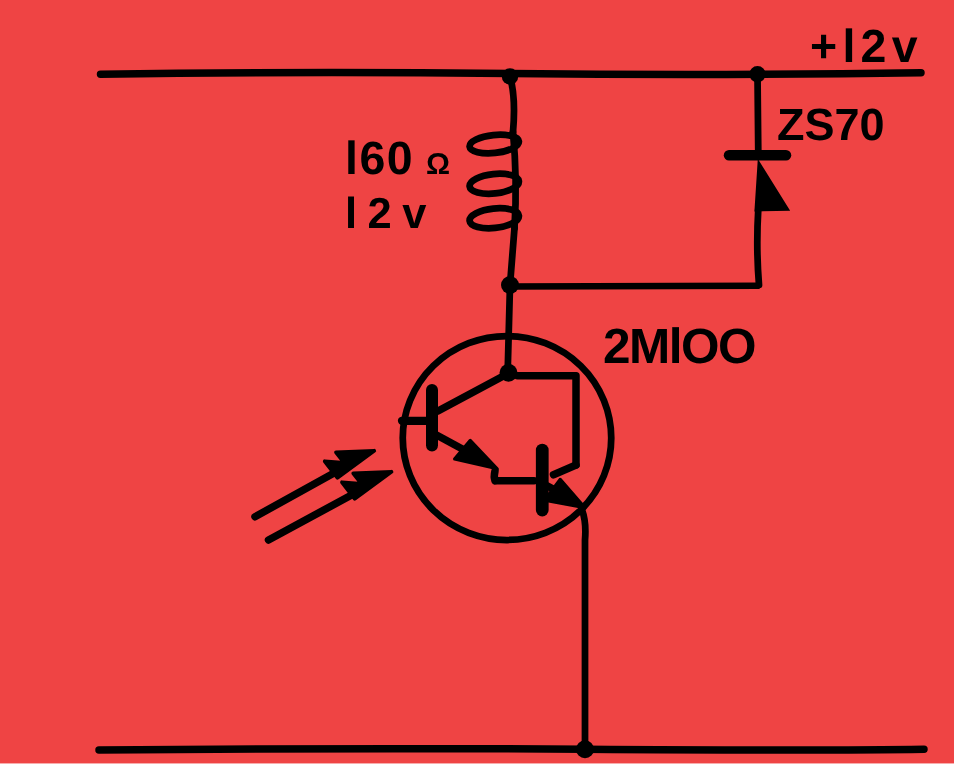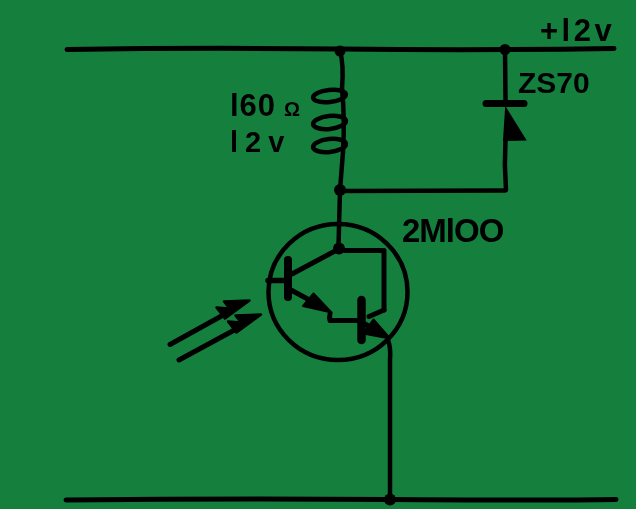--- a/index.html
+++ b/index.html
@@ -1,16 +1,16 @@
 <!DOCTYPE html>
 <html><head>
 <meta charset="utf-8">
 <style>
   html,body{margin:0;padding:0;background:#fff;}
-  .page{position:relative;width:636px;height:509px;background:#15803d;overflow:hidden;}
+  .page{position:relative;width:636px;height:509px;background:#ef4444;overflow:hidden;}
   svg{position:absolute;left:0;top:0;}
   text{font-family:"Liberation Sans",sans-serif;font-weight:bold;fill:#000;}
 </style>
 </head>
 <body>
 <div class="page">
 <svg width="636" height="509" viewBox="0 0 636 509">
 
   <path d="M67,49.5 Q200,47.5 340,49 T614,48.5" fill="none" stroke="#000" stroke-width="5" stroke-linecap="round"></path>
 

